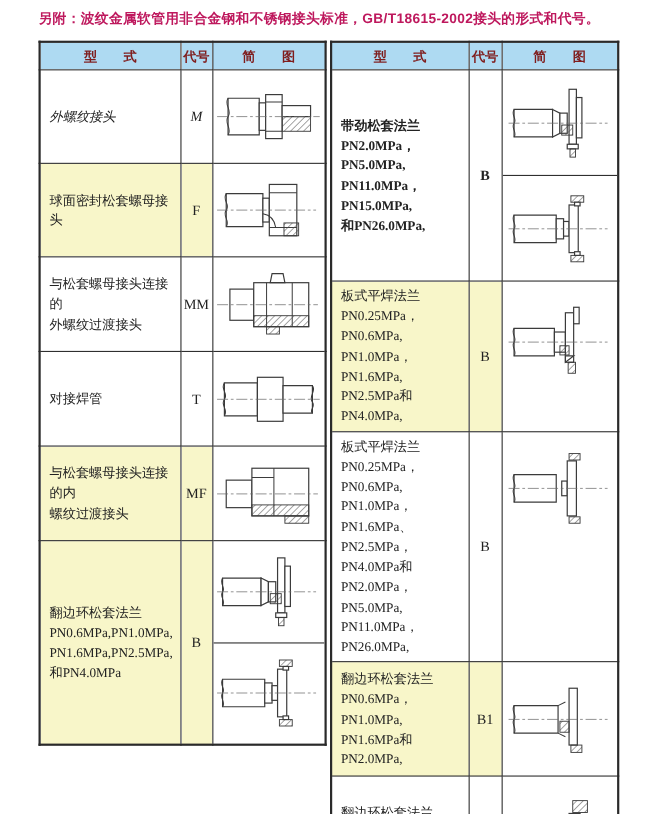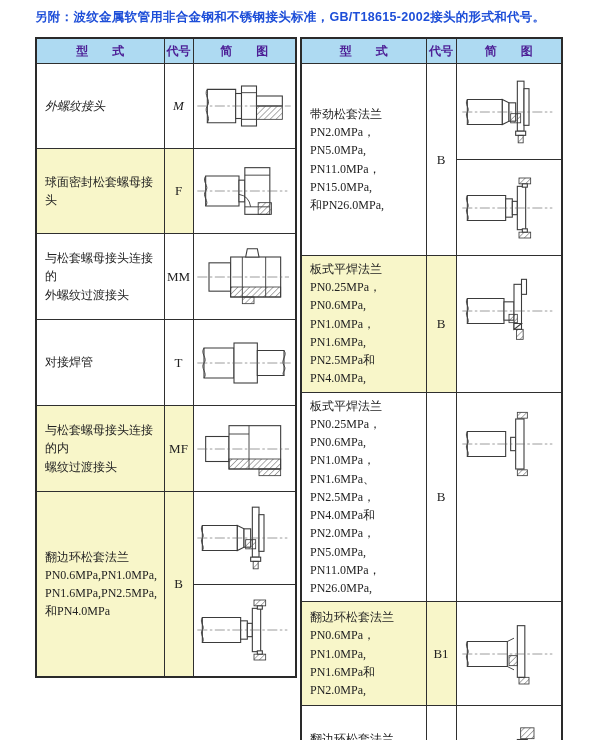--- a/index.html
+++ b/index.html
@@ -1,21 +1,21 @@
 <!DOCTYPE html>
 <html><head>
 <meta charset="utf-8">
 <style>
   html,body{margin:0;padding:0;background:#ffffff;}
   body{width:600px;height:740px;overflow:hidden;font-family:"Liberation Serif","DejaVu Serif",serif;color:#222;}
-  .doc-title{margin:9px 0 11px 35px;font-family:"Liberation Sans","DejaVu Sans",sans-serif;font-size:12.5px;font-weight:700;color:#1d4ed8;letter-spacing:.3px;}
+  .doc-title{margin:9px 0 11px 35px;font-family:"Liberation Sans","DejaVu Sans",sans-serif;font-size:12.5px;font-weight:700;color:#be185d;letter-spacing:.3px;}
   .tables{display:flex;gap:3px;margin-left:35px;align-items:flex-start;}
   table{border-collapse:collapse;table-layout:fixed;background:#fff;border:2px solid #2a2a2a;}
   th,td{border:1px solid #2f2f2f;padding:0;overflow:hidden;}
-  thead th{height:24px;background:#aedaf2;font-family:"Liberation Sans","DejaVu Sans",sans-serif;font-size:12px;font-weight:700;color:#4c1d95;text-align:center;}
+  thead th{height:24px;background:#aedaf2;font-family:"Liberation Sans","DejaVu Sans",sans-serif;font-size:12px;font-weight:700;color:#7f1d1d;text-align:center;}
   .c-type{vertical-align:middle;}
   .type-text{padding:4px 3px 4px 8px;font-size:12px;line-height:1.52;white-space:pre-line;}
   .c-code{text-align:center;vertical-align:middle;font-size:13px;color:#222;}
   .hl{background:#f8f6c9;}
   .c-diag{vertical-align:top;background:#fff;}
   .diag-stack{display:flex;flex-direction:column;}
   .diag-cell{flex:1;display:flex;align-items:center;justify-content:center;min-height:0;}
   .diag-cell + .diag-cell{border-top:1px solid #2f2f2f;}
   .diag-svg{width:100px;height:72px;}
   
@@ -284,21 +284,21 @@
         <col style="width:106px">
       </colgroup>
     <thead>
       <tr>
         <th>型　　式</th>
         <th>代号</th>
         <th>简　　图</th>
       </tr>
     </thead>
     <tbody id="right-body">
-        <tr style="height: 192px;">
+        <tr style="height: 192px; font-weight: bold;">
           <td class="c-type">
             <div class="type-text">带劲松套法兰
 PN2.0MPa，PN5.0MPa,
 PN11.0MPa，PN15.0MPa,
 和PN26.0MPa,</div>
           </td>
           <td class="c-code">B</td>
           <td class="c-diag">
             <div class="diag-stack" style="height: 191px;">
               <div class="diag-cell">

